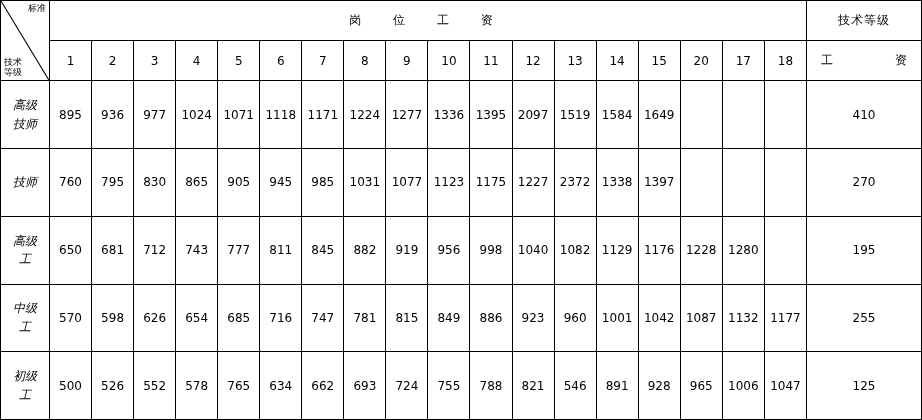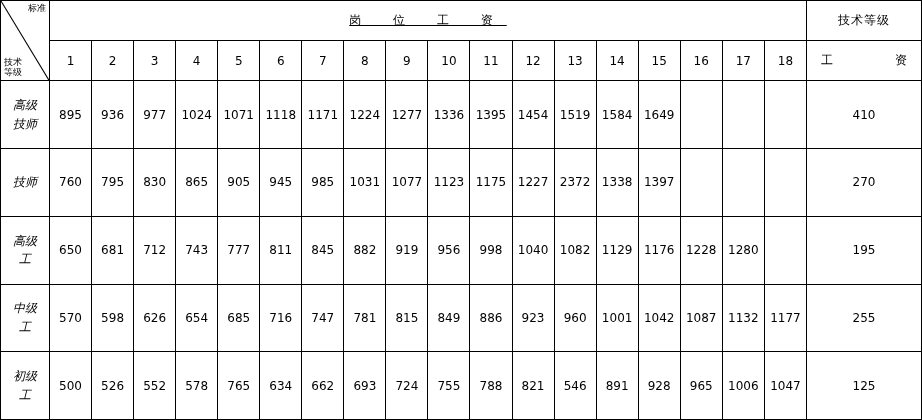--- a/index.html
+++ b/index.html
@@ -56,21 +56,20 @@
     font-size: 9px;
     line-height: 1.05;
     text-align: left;
     width: 26px;
   }
   .group-head {
     font-size: 14px;
     letter-spacing: 14px;
     padding-left: 14px;
     height: 34px;
-    text-decoration: underline;
   }
   .tech-head {
     font-size: 14px;
     letter-spacing: 1px;
     width: 114px;
     height: 34px;
   }
   .tech-sub {
     font-size: 14px;
     height: 34px;
@@ -125,21 +124,21 @@
       <td class="col-head">6</td>
       <td class="col-head">7</td>
       <td class="col-head">8</td>
       <td class="col-head">9</td>
       <td class="col-head">10</td>
       <td class="col-head">11</td>
       <td class="col-head">12</td>
       <td class="col-head">13</td>
       <td class="col-head">14</td>
       <td class="col-head">15</td>
-      <td class="col-head">16</td>
+      <td class="col-head">20</td>
       <td class="col-head">17</td>
       <td class="col-head">18</td>
       <td class="tech-sub">
         <div class="tsinner">
           <span>工</span>
           <span>资</span>
         </div>
       </td>
     </tr>
 
@@ -152,21 +151,21 @@
       <td class="num">936</td>
       <td class="num">977</td>
       <td class="num">1024</td>
       <td class="num">1071</td>
       <td class="num">1118</td>
       <td class="num">1171</td>
       <td class="num">1224</td>
       <td class="num">1277</td>
       <td class="num">1336</td>
       <td class="num">1395</td>
-      <td class="num">1454</td>
+      <td class="num">2097</td>
       <td class="num">1519</td>
       <td class="num">1584</td>
       <td class="num">1649</td>
       <td class="num empty"></td>
       <td class="num empty"></td>
       <td class="num empty"></td>
       <td class="num">410</td>
     </tr>
 
     <tr class="data-row">

